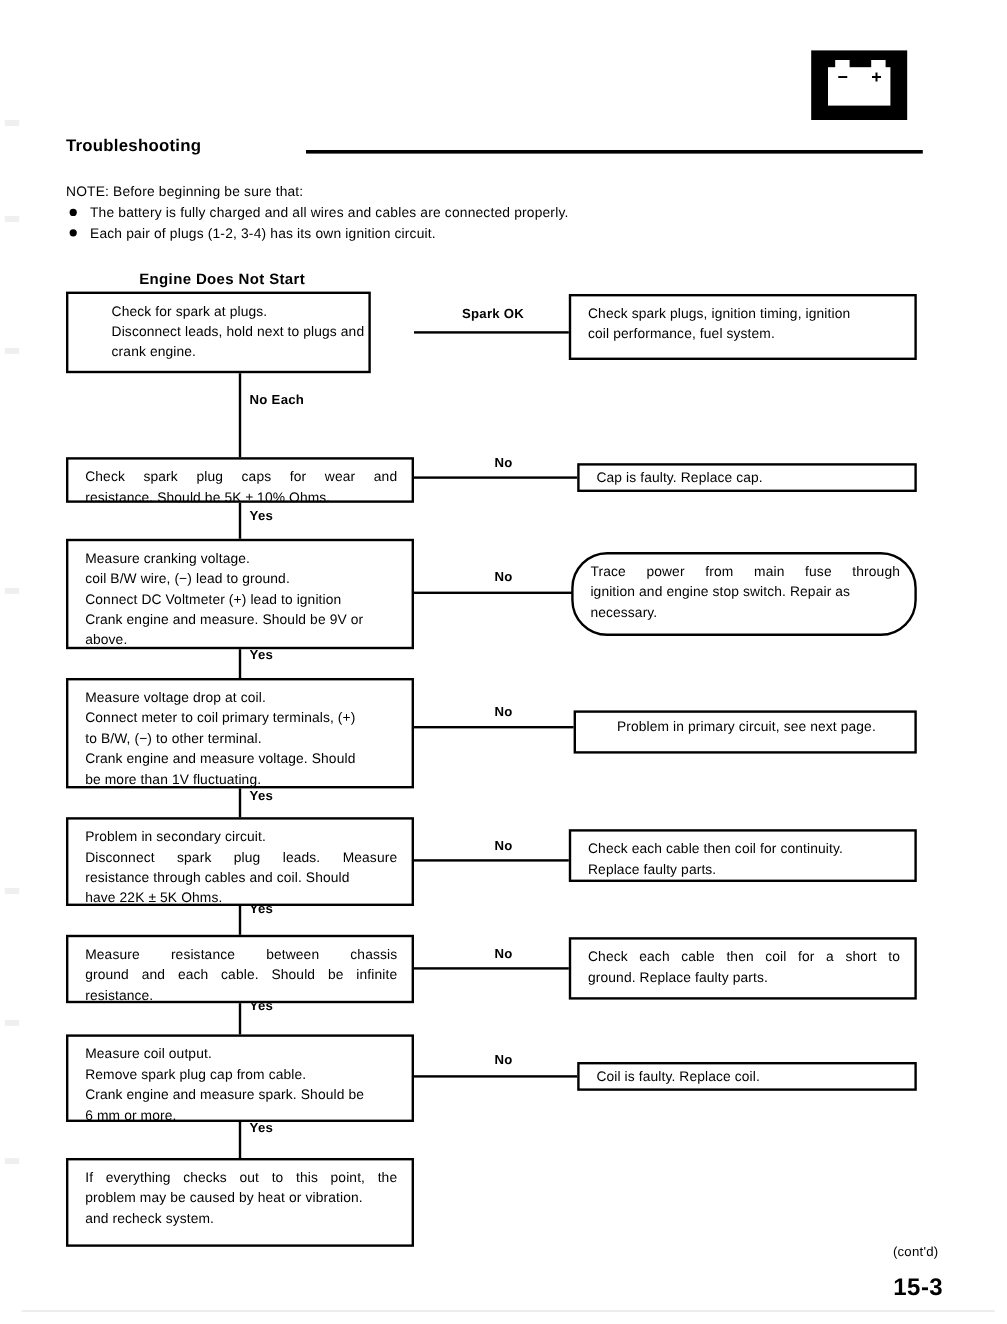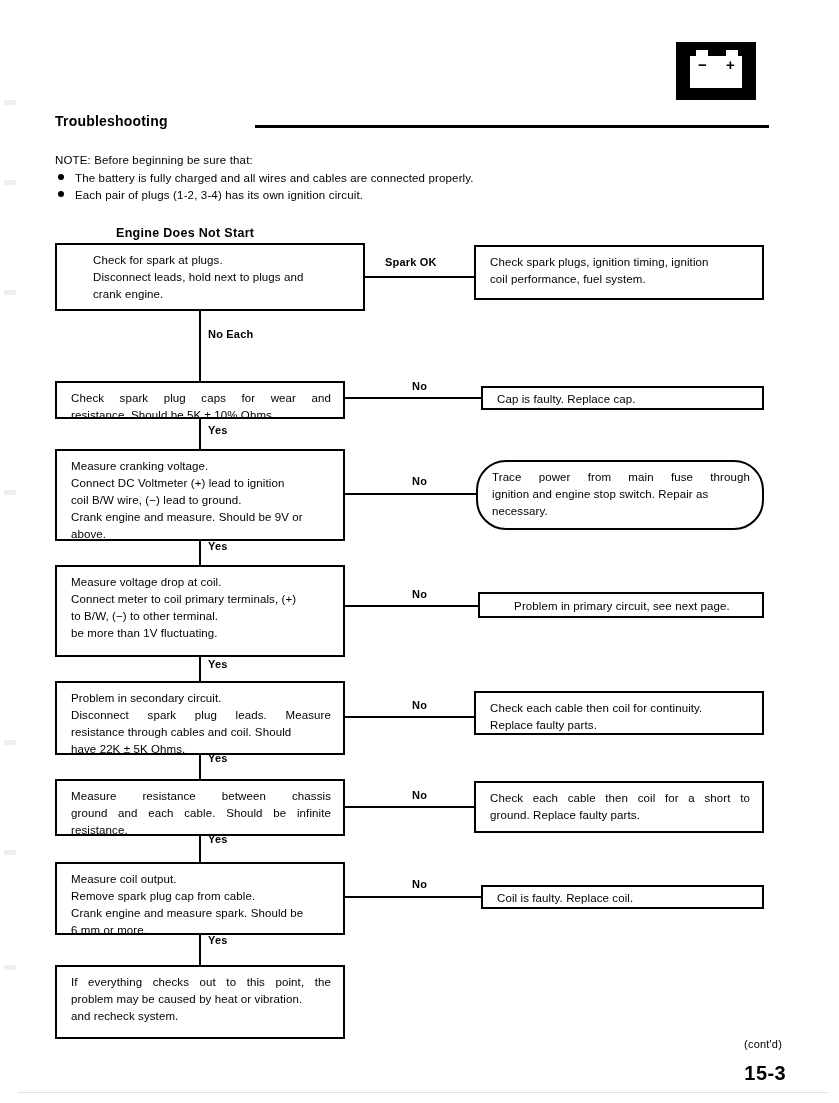--- a/index.html
+++ b/index.html
@@ -239,21 +239,21 @@
       <span>The battery is fully charged and all wires and cables are connected properly.</span>
     </div>
     <div class="note-item">
       <span class="bullet"></span>
       <span>Each pair of plugs (1-2, 3-4) has its own ignition circuit.</span>
     </div>
   </div>
 
   <div class="flow-heading">Engine Does Not Start</div>
 
-  <div class="fbox left" style="left:55px; top:243px; width:310px; height:68px;padding-left:36px;">
+  <div class="fbox left" style="left:55px; top:243px; width:254px; height:68px;padding-left:36px;">
     <span class="ln">Check for spark at plugs.</span>
     <span class="ln">Disconnect leads, hold next to plugs and</span>
     <span class="ln">crank engine.</span>
   </div>
   <div class="hline" style="left:345px; top:276px; width:130px;"></div>
   <div class="edge-label" style="left:382px; top:256px;">Spark OK</div>
   <div class="fbox right" style="left:474px; top:245px; width:290px; height:55px;">
     <span class="ln">Check spark plugs, ignition timing, ignition</span>
     <span class="ln">coil performance, fuel system.</span>
   </div>
@@ -267,44 +267,45 @@
   <div class="hline" style="left:345px; top:397px; width:139px;"></div>
   <div class="edge-label" style="left:409px; top:380px;">No</div>
   <div class="fbox right" style="left:481px; top:386px; width:283px; height:24px; padding-top:3px;">
     <span class="ln">Cap is faulty. Replace cap.</span>
   </div>
   <div class="vline" style="left:199px; top:417px; height:36px;"></div>
   <div class="edge-label" style="left:205px; top:424px;">Yes</div>
 
   <div class="fbox left" style="left:55px; top:449px; width:290px; height:92px;">
     <span class="ln">Measure cranking voltage.</span>
+    <span class="ln">coil B/W wire, (−) lead to ground.</span>
     <span class="ln">Connect DC Voltmeter (+) lead to ignition</span>
-    <span class="ln">coil B/W wire, (−) lead to ground.</span>
     <span class="ln">Crank engine and measure. Should be 9V or</span>
     <span class="ln">above.</span>
   </div>
   <div class="hline" style="left:345px; top:493px; width:133px;"></div>
   <div class="edge-label" style="left:409px; top:475px;">No</div>
   <div class="fbox right" style="left:476px; top:460px; width:288px; height:70px;border-radius:30px;">
     <span class="ln just">Trace power from main fuse through</span>
     <span class="ln">ignition and engine stop switch. Repair as</span>
     <span class="ln">necessary.</span>
   </div>
   <div class="vline" style="left:199px; top:539px; height:36px;"></div>
   <div class="edge-label" style="left:205px; top:540px;">Yes</div>
 
   <div class="fbox left" style="left:55px; top:565px; width:290px; height:92px;">
     <span class="ln">Measure voltage drop at coil.</span>
     <span class="ln">Connect meter to coil primary terminals, (+)</span>
     <span class="ln">to B/W, (−) to other terminal.</span>
+    <span class="ln">Crank engine and measure voltage. Should</span>
     <span class="ln">be more than 1V fluctuating.</span>
   </div>
   <div class="hline" style="left:345px; top:605px; width:136px;"></div>
   <div class="edge-label" style="left:409px; top:588px;">No</div>
-  <div class="fbox right" style="left:478px; top:592px; width:286px; height:26px; padding-top:4px;">
+  <div class="fbox right" style="left:478px; top:592px; width:286px; height:36px; padding-top:4px;">
     <span class="ln" style="text-align:center;">Problem in primary circuit, see next page.</span>
   </div>
   <div class="vline" style="left:199px; top:655px; height:34px;"></div>
   <div class="edge-label" style="left:205px; top:658px;">Yes</div>
 
   <div class="fbox left" style="left:55px; top:681px; width:290px; height:74px;">
     <span class="ln">Problem in secondary circuit.</span>
     <span class="ln just">Disconnect spark plug leads. Measure</span>
     <span class="ln">resistance through cables and coil. Should</span>
     <span class="ln">have 22K ± 5K Ohms.</span>

